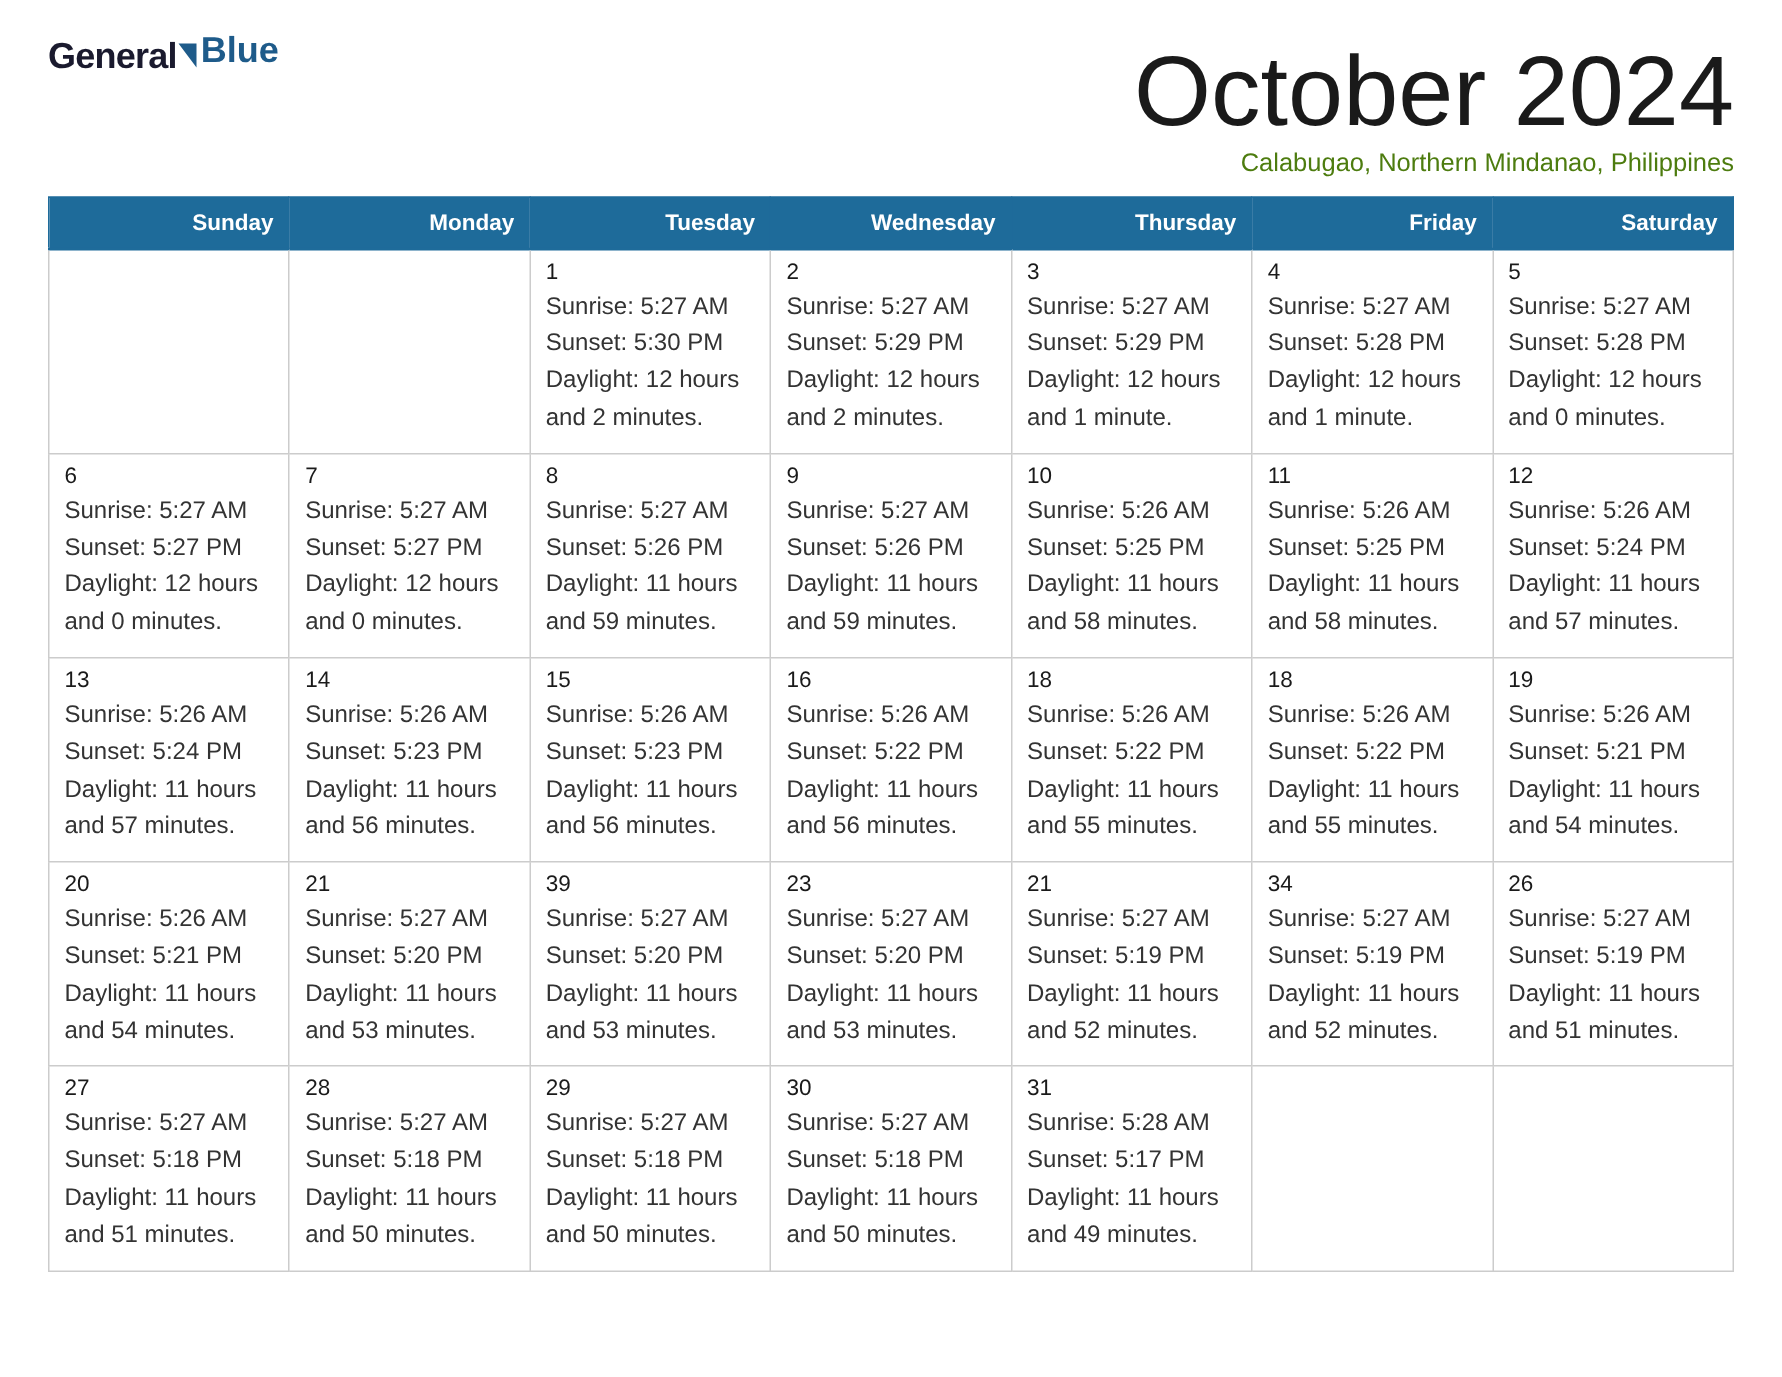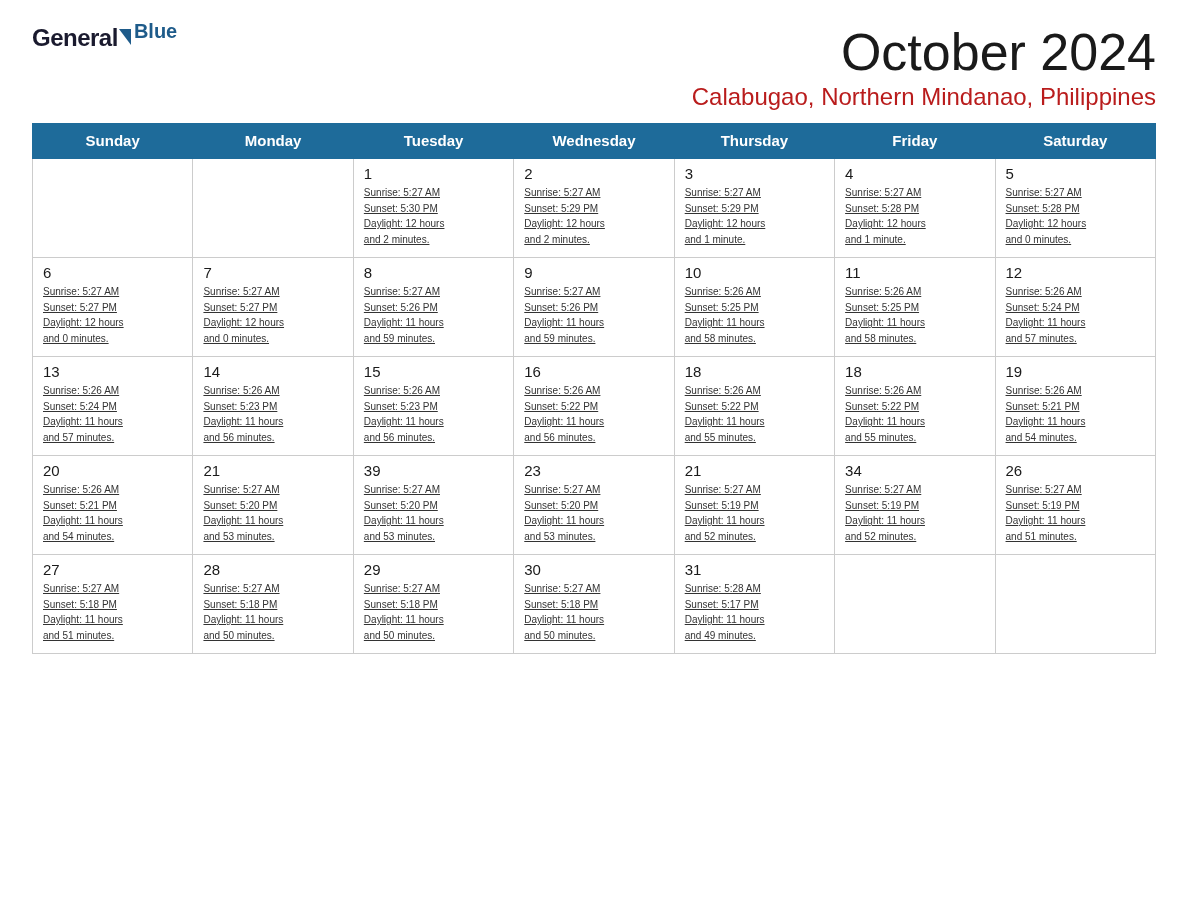--- a/index.html
+++ b/index.html
@@ -13,44 +13,44 @@
     .header-row {
       display: flex;
       justify-content: space-between;
       align-items: flex-start;
       margin-bottom: 8px;
     }
     .title-block {
       text-align: right;
     }
     .month-title {
-      font-size: 52px;
+      font-size: 66px;
       font-weight: 300;
       color: #1a1a1a;
       line-height: 1.1;
     }
     .location-title {
-      font-size: 24px;
-      color: #b91c1c;
+      font-size: 17px;
+      color: #4d7c0f;
       margin-top: 2px;
     }
     .calendar {
       width: 100%;
       border-collapse: collapse;
       margin-top: 12px;
     }
     .calendar thead tr {
       background-color: #1e6b9a;
     }
     .calendar thead th {
       color: #fff;
       font-size: 15px;
       font-weight: 600;
       padding: 8px 10px;
-      text-align: center;
+      text-align: right;
       border: 1px solid #1e6b9a;
     }
     .calendar tbody td {
       vertical-align: top;
       padding: 6px 10px 10px 10px;
       border: 1px solid #ccc;
       font-size: 13px;
       color: #333;
       width: 14.28%;
       min-height: 90px;
@@ -62,24 +62,23 @@
       color: #1a1a1a;
     }
     .day-number {
       font-size: 15px;
       color: #1a1a1a;
       font-weight: 400;
       margin-bottom: 3px;
       display: block;
     }
     .day-info {
-      font-size: 10px;
+      font-size: 16px;
       color: #333;
       line-height: 1.55;
-      text-decoration: underline;
     }
     .empty-cell {
       background: #fff;
     }
     .logo-wrapper {
       display: flex;
       flex-direction: row;
       align-items: flex-start;
     }
     .logo-top {
@@ -97,21 +96,21 @@
       width: 0;
       height: 0;
       border-left: 12px solid transparent;
       border-right: 0px solid transparent;
       border-top: 16px solid #1e5b8a;
       margin: 0 1px;
       vertical-align: middle;
       margin-top: -2px;
     }
     .logo-bottom {
-      font-size: 20px;
+      font-size: 24px;
       font-weight: bold;
       color: #1e5b8a;
       margin-top: -4px;
       margin-left: 2px;
     }
   </style>
 </head>
 <body>
 
 <div class="header-row">

